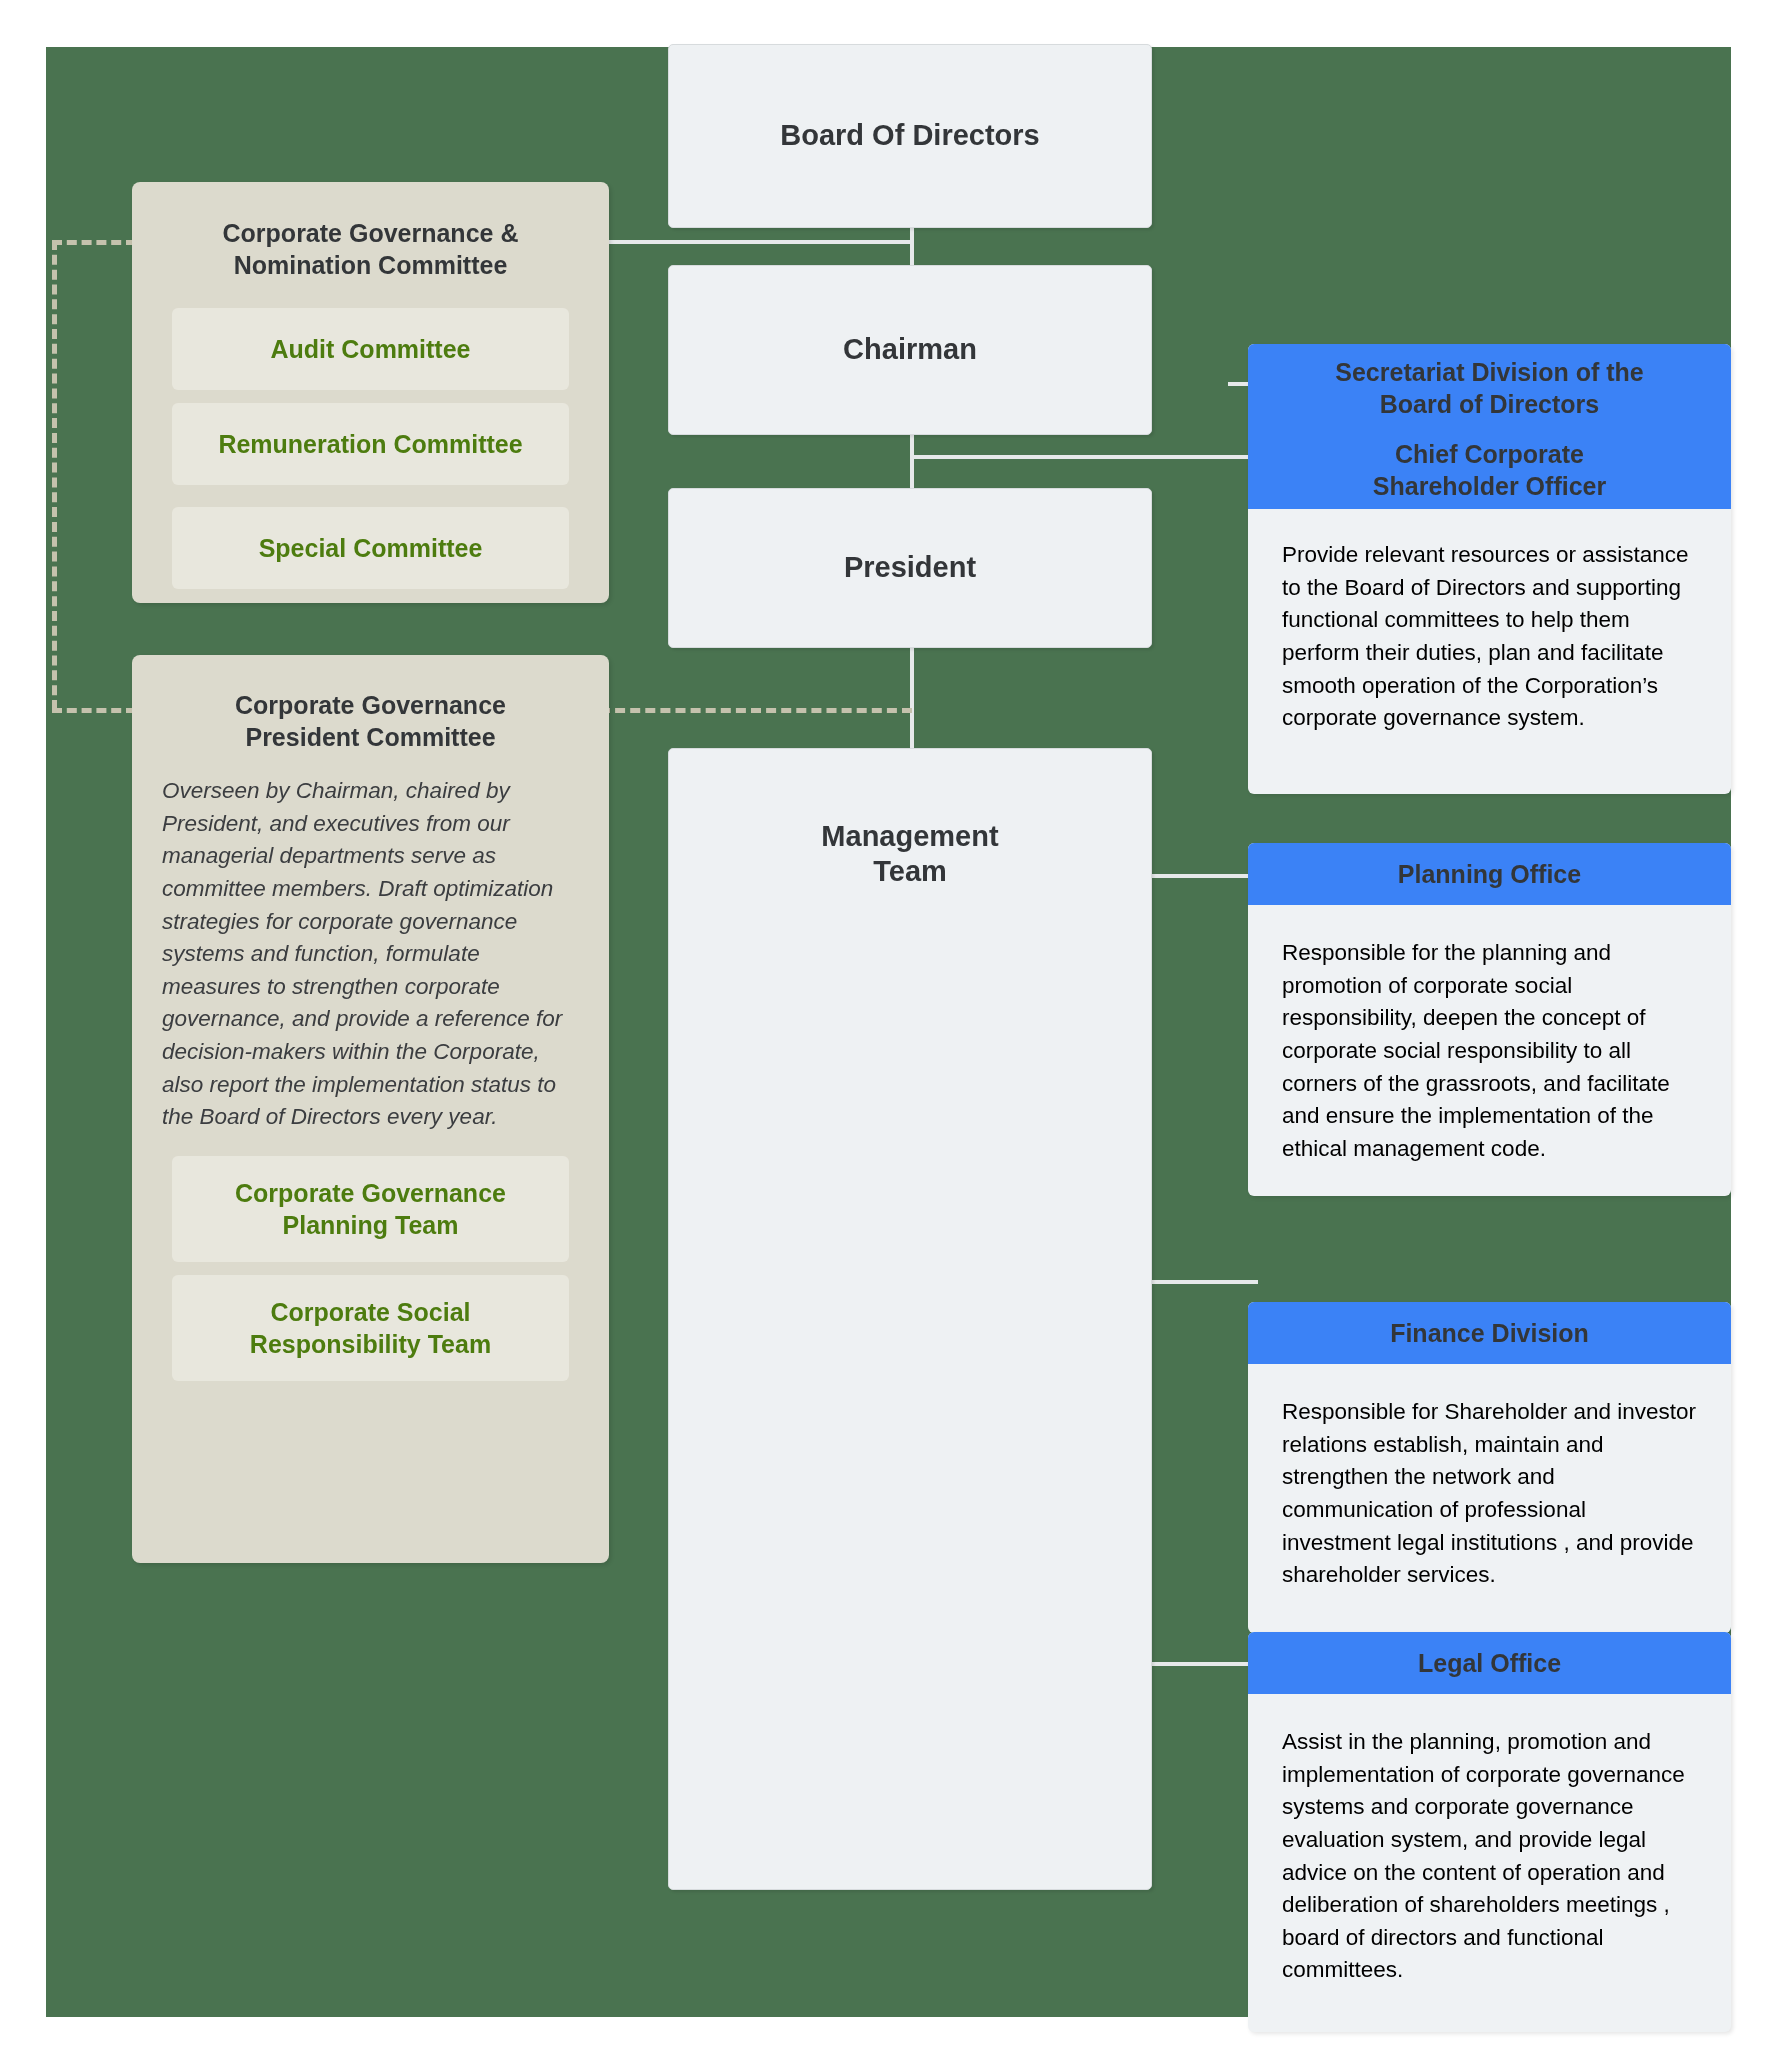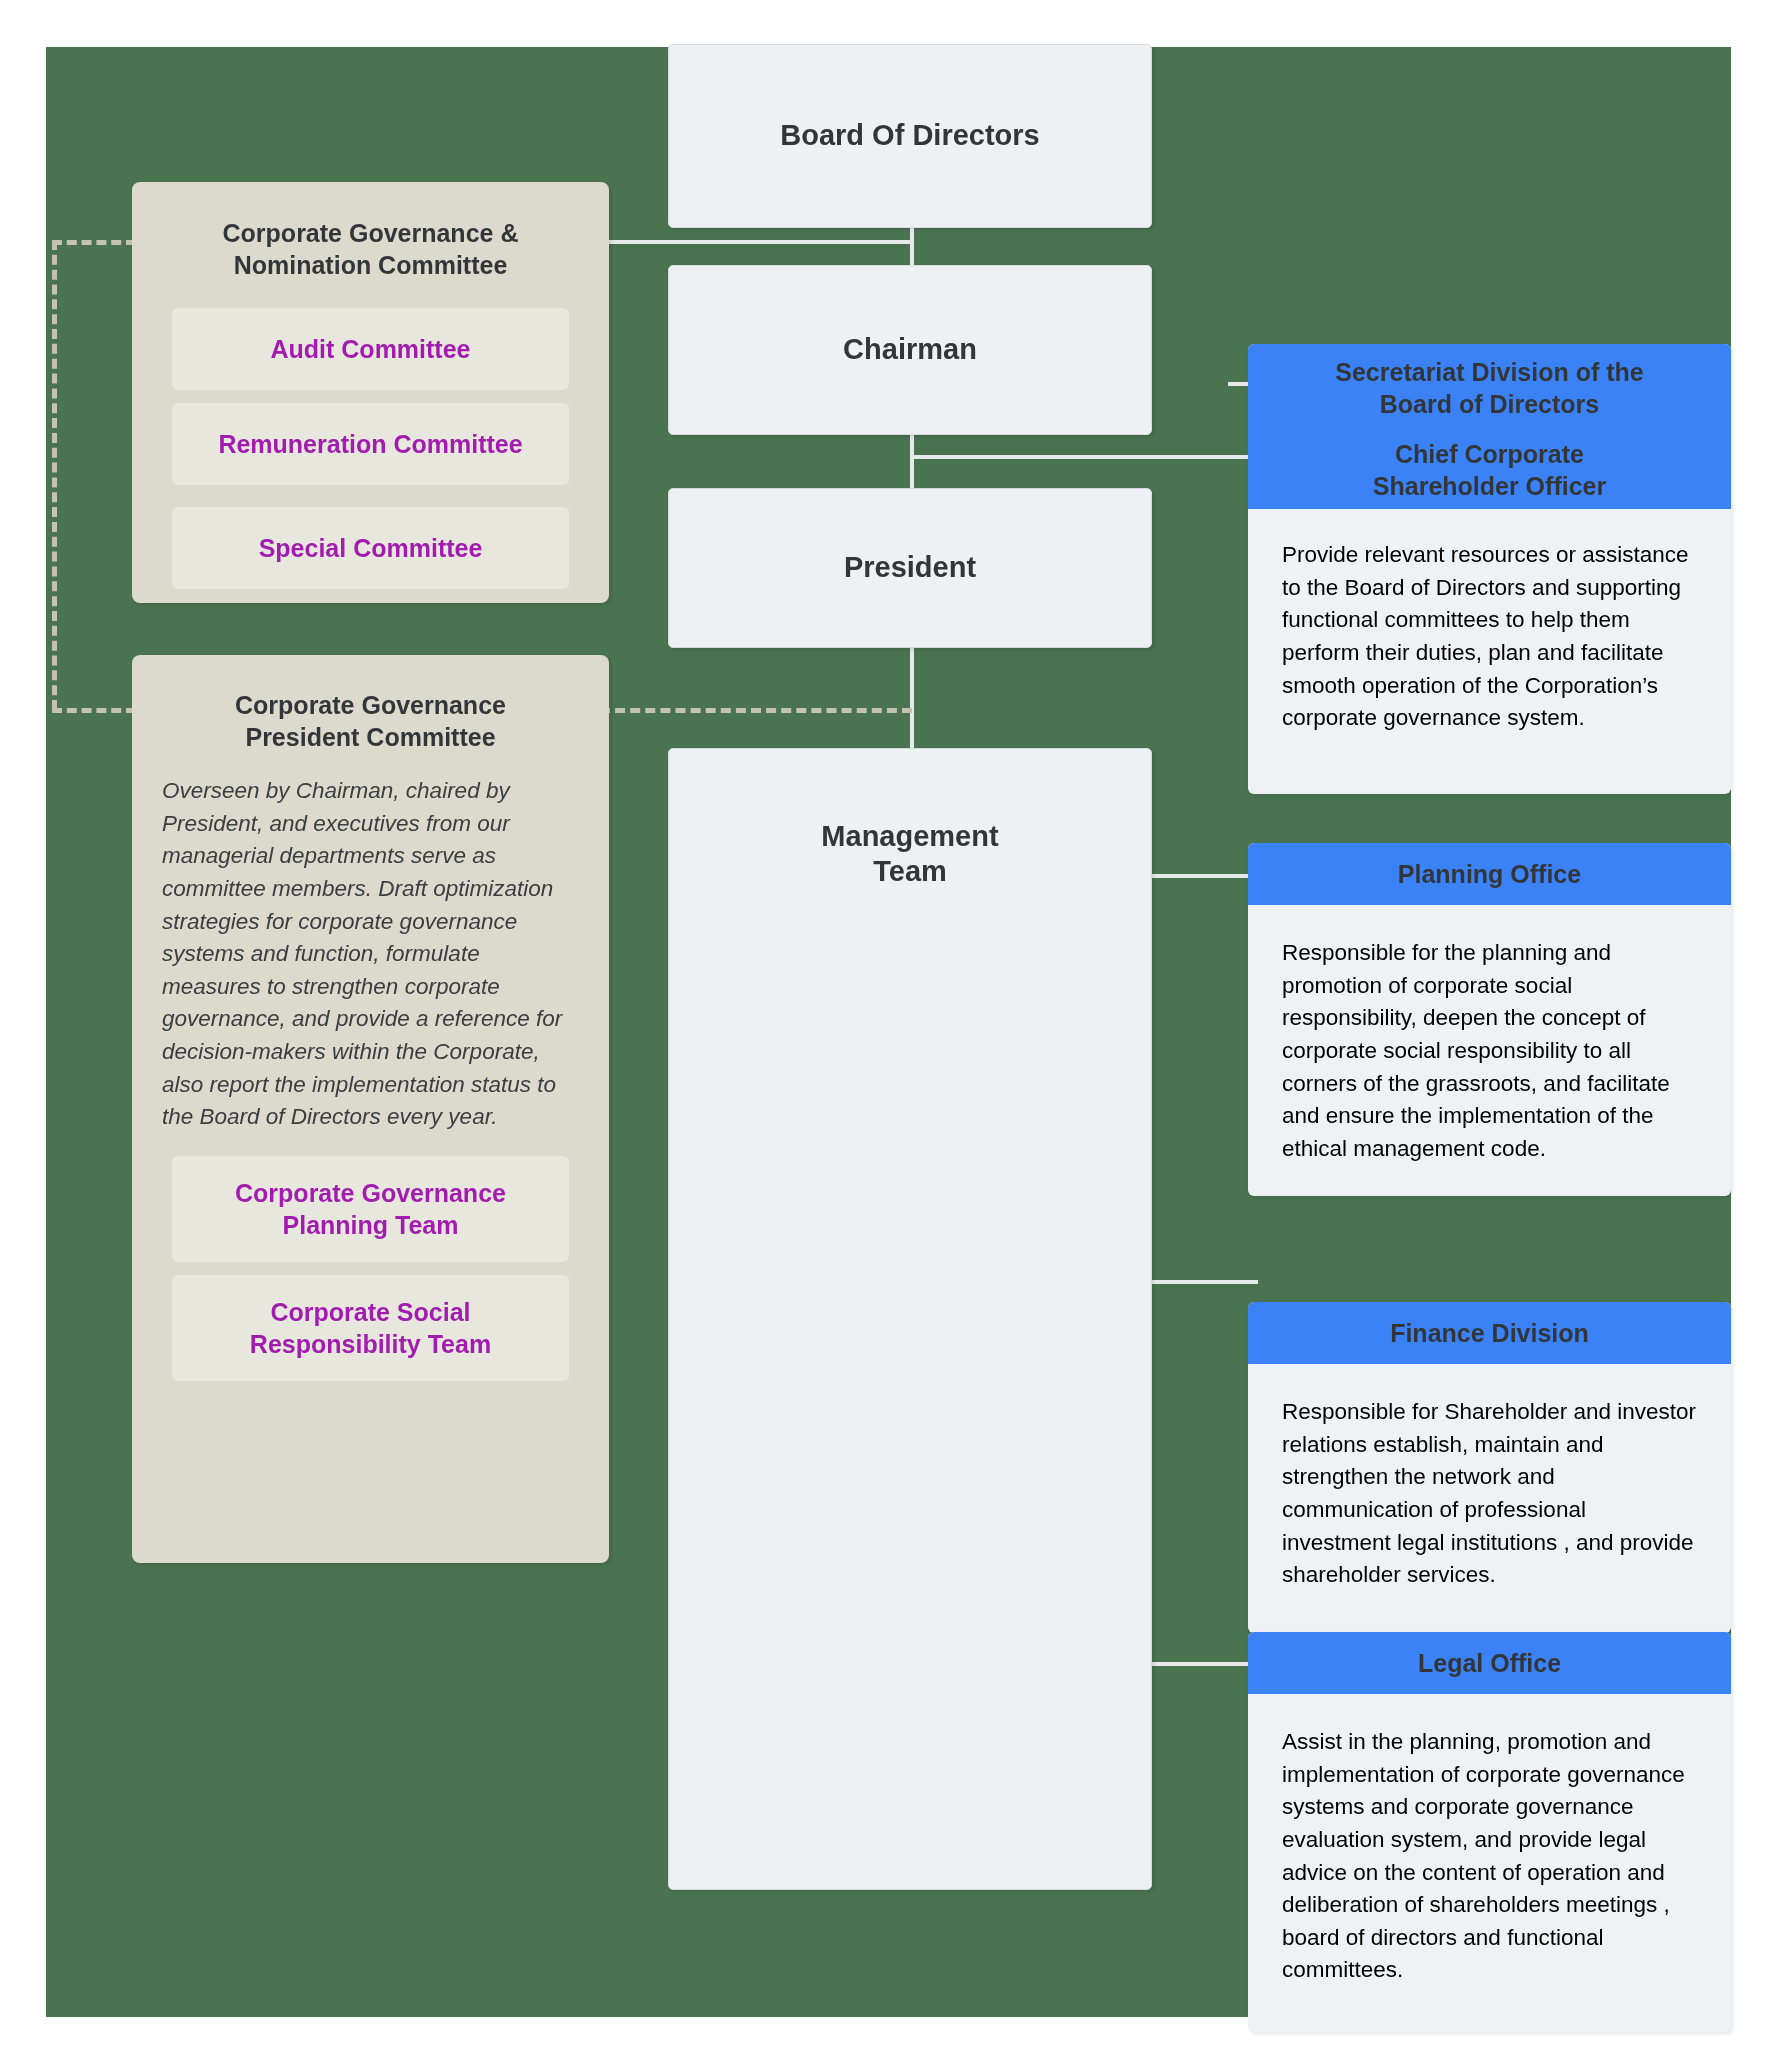--- a/index.html
+++ b/index.html
@@ -79,21 +79,21 @@
   }
   .sub-chip {
     background: #e8e7dd;
     border-radius: 6px;
     display: flex;
     align-items: center;
     justify-content: center;
     text-align: center;
     font-size: 25px;
     font-weight: bold;
-    color: #a21caf;
+    color: #4d7c0f;
     line-height: 1.28;
     box-sizing: border-box;
   }
 
   
   .card-blue {
     background: #eff2f4;
     border-radius: 6px;
     box-shadow: 2px 2px 4px rgba(0,0,0,0.10);
     overflow: hidden;

